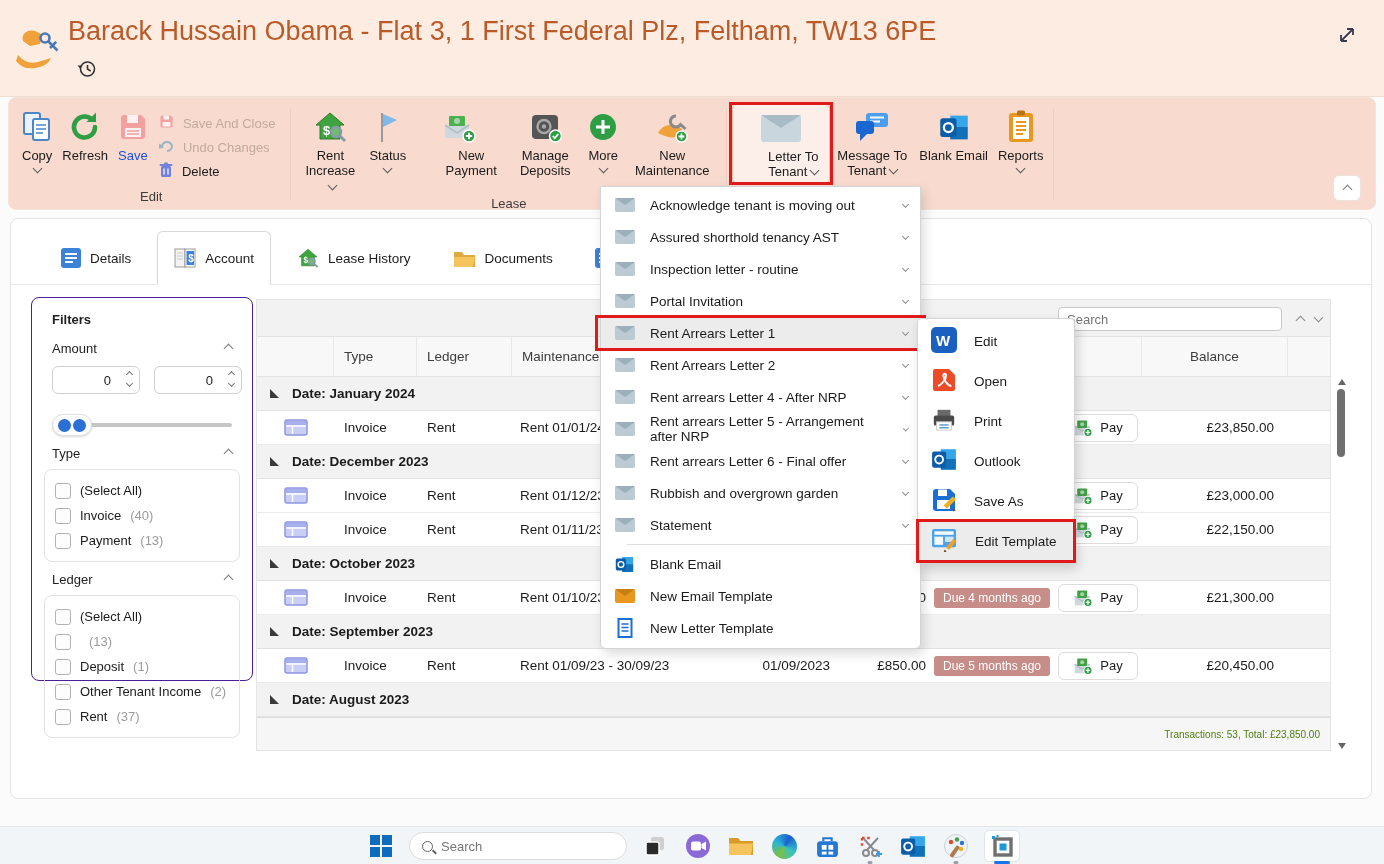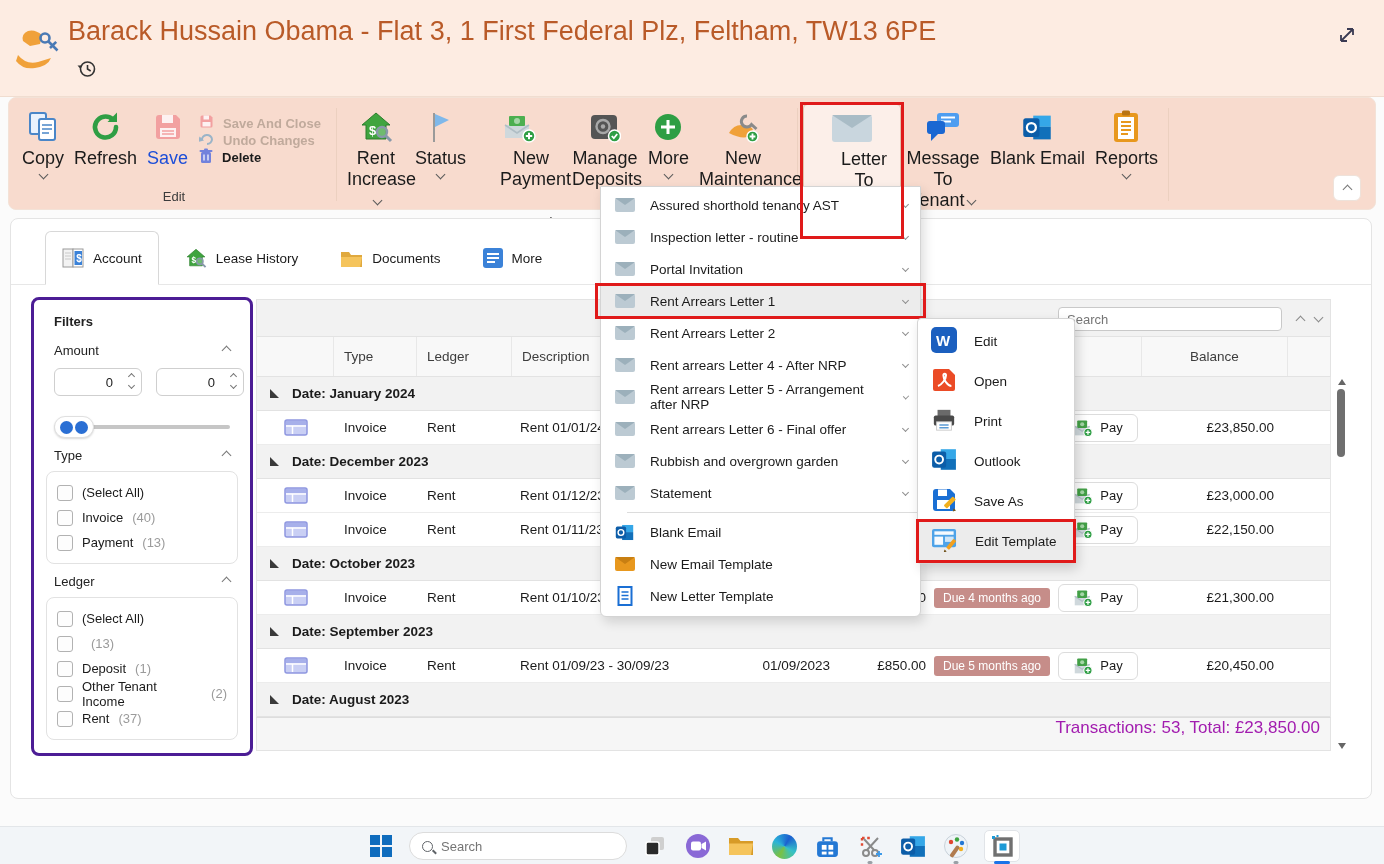--- a/index.html
+++ b/index.html
@@ -20,26 +20,26 @@
   .ribbon { position:absolute; left:8px; top:97px; width:1368px; height:113px;
     background:#f8dbce; border-radius:8px; border:1px solid #f3e2d7; }
   .ribbon-inner { display:flex; height:100%; padding:2px 6px 0 8px; }
   .rgroup { display:flex; flex-direction:column; }
   .rgroup-btns { display:flex; align-items:flex-start; flex:1; padding-top:4px; }
   .rgroup-label { text-align:center; font-size:13px; color:#3c3c3c; padding:0 0 5px; }
   .rdivider { width:1px; background:#ecd0c0; margin:8px 5px 8px 5px; }
   .rbtn { display:flex; flex-direction:column; align-items:center; padding:5px 5px 2px;
     border-radius:4px; cursor:pointer; position:relative; }
   .rbtn .ric { height:36px; display:flex; align-items:center; justify-content:center; }
-  .rbtn .rlabel { font-size:18px; color:#1b1b1b; text-align:center; line-height:1.18; margin-top:3px; }
+  .rbtn .rlabel { font-size:13px; color:#1b1b1b; text-align:center; line-height:1.18; margin-top:3px; }
   .rbtn.disabled .rlabel { color:#1d4ed8; }
   .rbtn.selected { background:rgba(255,255,255,.55); border:1px solid #e2c3ae; }
   .w58 .rlabel{ max-width:58px; } .w62 .rlabel{ max-width:62px;margin-left:24px; } .w66 .rlabel{ max-width:66px; }
   .w74 .rlabel{ max-width:74px; } .w88 .rlabel{ max-width:88px; }
-  .rstack { display:flex; flex-direction:column; justify-content:flex-start; padding:10px 10px 0 6px;font-weight:bold; }
+  .rstack { display:flex; flex-direction:column; justify-content:flex-start; gap:7px; padding:10px 10px 0 6px; }
   .rsmall { display:flex; align-items:center; gap:9px; font-size:13px; cursor:pointer; }
   .rsmall.disabled { color:#c0aa9c; }
   .chv { display:inline-block; width:7px; height:7px; border-right:1.6px solid #5a5a5a;
     border-bottom:1.6px solid #5a5a5a; transform:rotate(45deg); margin:0 0 2px 4px; }
   .chv.below { display:block; margin:2px auto 0; }
   .chv.sm { width:5px; height:5px; border-color:#8f8f8f; }
   .chv.up { transform:rotate(-135deg); margin-top:6px; }
   .ribbon-collapse { position:absolute; right:14px; bottom:8px; width:28px; height:26px;
     background:#fff; border:1px solid #eee2da; border-radius:6px; display:flex;
     align-items:center; justify-content:center; cursor:pointer; }
@@ -51,22 +51,22 @@
   
   .card { position:absolute; left:10px; top:218px; width:1362px; height:581px;
     background:#fff; border:1px solid #e4e4e4; border-radius:8px; }
   .tabs { position:absolute; left:34px; top:12px; height:54px; display:flex; gap:10px; }
   .tabs-line { position:absolute; left:0; top:65px; width:100%; height:1px; background:#e7e7e7; }
   .tab { display:flex; align-items:center; gap:9px; padding:0 16px; font-size:13.5px;
     cursor:pointer; position:relative; z-index:1; border-radius:6px 6px 0 0; height:54px; }
   .tab.active { background:#fff; border:1px solid #d8d8d8; border-bottom:1px solid #fff; z-index:2; }
 
   
-  .filters { position:absolute; left:20px; top:78px; width:222px; height:459px;
-    background:#fff; border:3px solid #4c1d95; border-radius:8px; padding:12px 12px; }
+  .filters { position:absolute; left:20px; top:78px; width:222px; height:384px;
+    background:#fff; border:1px solid #4c1d95; border-radius:8px; padding:12px 12px; }
   .filters-title { font-size:13px; font-weight:bold; color:#222; margin:2px 0 14px 8px; }
   .fsection { display:flex; align-items:center; justify-content:space-between;
     margin:10px 8px 8px; font-size:13px; color:#222; cursor:pointer; }
   .spin-row { display:flex; gap:14px; margin:10px 8px 0; }
   .spin { position:relative; width:88px; }
   .spin input { width:88px; height:28px; border:1px solid #cfcfcf; border-radius:6px;
     font-size:13px; text-align:right; padding-right:28px; font-family:inherit; color:#222; background:#fff; }
   .spin .arrows { position:absolute; right:8px; top:6px; display:flex; flex-direction:column; gap:4px; }
   .spin .arrows i { width:5px; height:5px; border-right:1.4px solid #777; border-bottom:1.4px solid #777; display:block; }
   .spin .arrows .au { transform:rotate(-135deg); } .spin .arrows .ad { transform:rotate(45deg); }
@@ -102,21 +102,21 @@
   .c-pl { padding-left:10px; } .c-desc { padding-left:8px; white-space:nowrap; overflow:hidden; }
   .c-r { text-align:right; padding-right:4px; }
   .c-badge { display:flex; justify-content:center; }
   .badge { background:#c68d89; color:#fff; font-size:12px; padding:3px 9px; border-radius:3px; white-space:nowrap; }
   .badge:empty { display:none; }
   .paybtn { width:80px; height:28px; margin:0 auto; background:#fff; border:1px solid #dcdcdc;
     border-radius:6px; display:flex; align-items:center; justify-content:center; gap:7px;
     font-size:13px; cursor:pointer; }
   .c-bal { text-align:right; padding-right:14px; }
   .tfoot { height:34px; background:#f6f6f6; border:1px solid #e3e3e3; border-top:1px solid #ddd;
-    display:flex; justify-content:flex-end; padding-right:10px; font-size:17px; color:#a21caf; }
+    display:flex; align-items:center; justify-content:flex-end; padding-right:10px; font-size:10px; color:#4d7c0f; }
   .vscroll { position:absolute; left:1324px; top:160px; width:13px; height:372px; }
   .vscroll .arr { position:absolute; left:3px; width:0; height:0; border-left:4px solid transparent;
     border-right:4px solid transparent; cursor:pointer; }
   .vscroll .up { top:0; border-bottom:6px solid #666; }
   .vscroll .dn { bottom:2px; border-top:6px solid #666; }
   .vscroll .thumb { position:absolute; left:2px; top:10px; width:8px; height:68px; background:#6f6f6f; border-radius:4px; cursor:pointer; }
 
   
   .lmenu { position:absolute; left:600px; top:186px; width:321px; background:#fff;
     border:1px solid #d4d4d4; border-radius:0 0 6px 6px; box-shadow:3px 5px 12px rgba(0,0,0,.14);
@@ -391,20 +391,27 @@
     <div class="rdivider"></div>
   </div>
   <div class="ribbon-collapse">
       <i class="chv up"></i>
     </div>
 </div>
 
 <div class="card">
   <div class="tabs-line"></div>
   <div class="tabs">
+    <div class="tab">
+      <svg width="20" height="20" viewBox="0 0 20 20">
+        <rect width="20" height="20" rx="3" fill="#3b82d8"></rect>
+          <path d="M4 6h12M4 10h12M4 14h8" stroke="#fff" stroke-width="2"></path>
+        </svg>
+      <span>Details</span>
+    </div>
     <div class="tab active">
       <svg width="22" height="20" viewBox="0 0 22 20">
         <rect x="1" y="1" width="10" height="18" fill="#f3f3f3" stroke="#9a9a9a"></rect>
         <rect x="11" y="1" width="10" height="18" fill="#fff" stroke="#9a9a9a"></rect>
         <path d="M3 5h6M3 8h6M3 11h6" stroke="#c9c9c9"></path>
         <rect x="12.5" y="3" width="7.5" height="14" fill="#3b82d8"></rect>
         <text x="14.2" y="13.5" fill="#fff" font-size="10" font-family="Liberation Sans" font-weight="bold">$</text>
         </svg>
       <span>Account</span>
     </div>
@@ -519,21 +526,21 @@
   <div class="twrap">
     <div class="tband">
       <input class="tsearch" placeholder="Search" style="">
       <i class="chv cu"></i>
       <i class="chv cd"></i>
     </div>
     <div class="thead">
       <div></div>
       <div>Type</div>
       <div>Ledger</div>
-      <div>Description</div>
+      <div>Maintenance</div>
       <div></div>
       <div></div>
       <div></div>
       <div></div>
       <div class="hbal">Balance</div>
       <div style="border-right:none"></div>
     </div>
     <div class="tbody">
 
       <div class="tgroup">
@@ -690,20 +697,26 @@
   <div class="vscroll">
     <span class="arr up"></span>
     <span class="thumb"></span>
     <span class="arr dn"></span>
   </div>
 </div>
 
 <div class="lmenu">
   <div class="mitem">
       <span class="env"></span>
+      <span>Acknowledge tenant is moving out</span>
+      <span class="grow"></span>
+      <i class="chv sm"></i>
+    </div>
+  <div class="mitem">
+      <span class="env"></span>
       <span>Assured shorthold tenancy AST</span>
       <span class="grow"></span>
       <i class="chv sm"></i>
     </div>
   <div class="mitem">
       <span class="env"></span>
       <span>Inspection letter - routine</span>
       <span class="grow"></span>
       <i class="chv sm"></i>
     </div>

